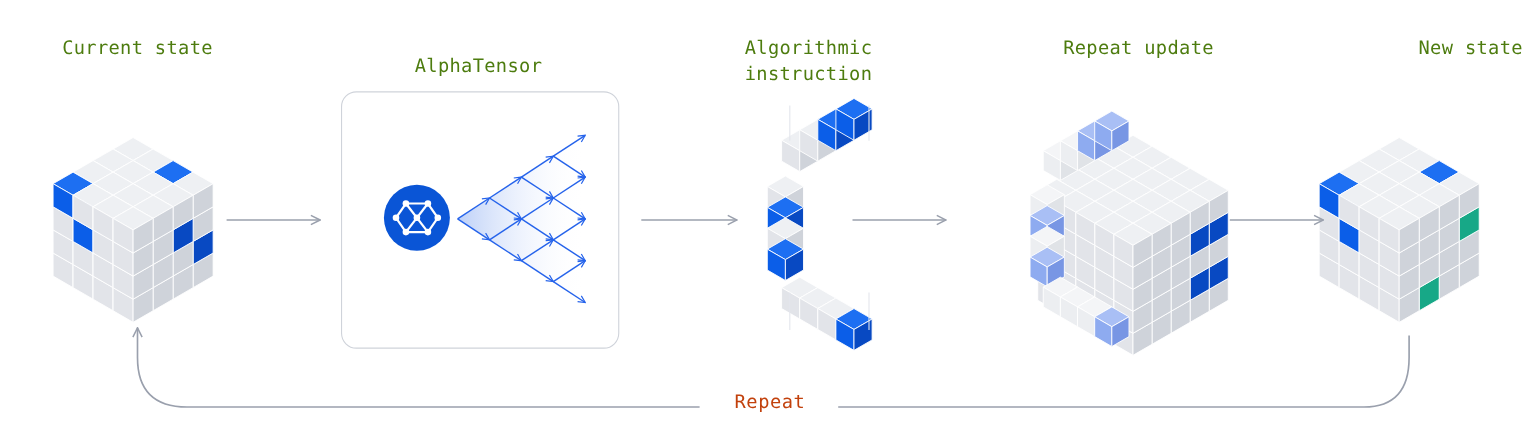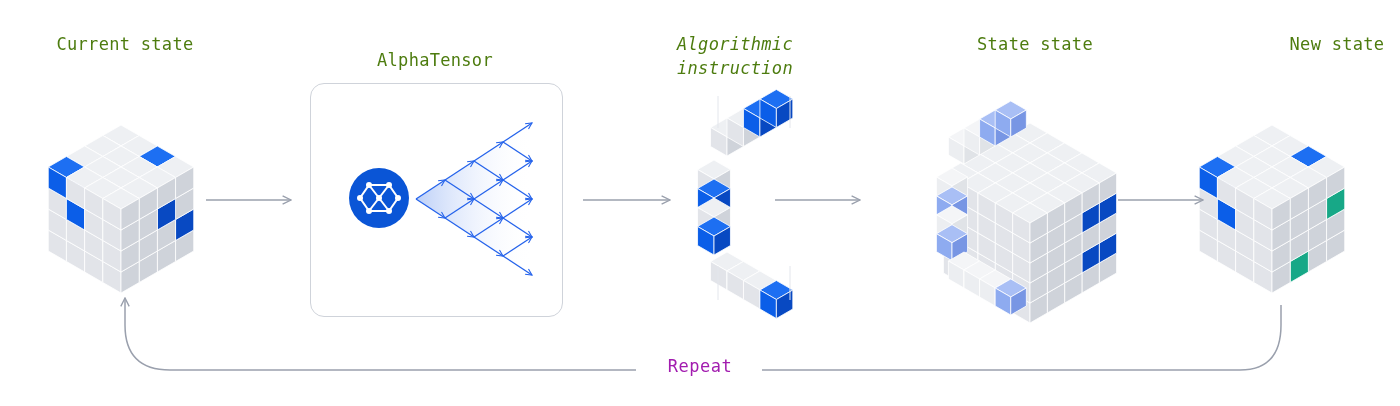--- a/index.html
+++ b/index.html
@@ -1,29 +1,29 @@
 <!DOCTYPE html>
 <html><head>
 <meta charset="utf-8">
 <style>
   html,body{margin:0;padding:0;background:#ffffff;}
   body{width:1400px;height:406px;position:relative;overflow:hidden;font-family:"DejaVu Sans Mono","Liberation Mono",monospace;}
   .label{position:absolute;color:#4d7c0f;font-size:17px;text-align:center;letter-spacing:0.3px;line-height:24px;white-space:pre-line;}
   #stage{position:absolute;left:0;top:0;}
   .box{position:absolute;left:310px;top:83px;width:253px;height:234px;border:1.5px solid #cfd3da;border-radius:14px;box-sizing:border-box;}
-  .repeat{position:absolute;left:640px;top:356px;width:120px;text-align:center;color:#a21caf;font-size:17px;letter-spacing:0.5px;}
+  .repeat{position:absolute;left:640px;top:356px;width:120px;text-align:center;color:#c2410c;font-size:17px;letter-spacing:0.5px;}
 </style>
 </head>
 <body>
 
 <div class="label" style="left:40px;top:32px;width:170px;">Current state</div>
 <div class="label" style="left:350px;top:48px;width:170px;">AlphaTensor</div>
-<div class="label" style="left:660px;top:32px;width:150px;font-style:italic;">Algorithmic
+<div class="label" style="left:660px;top:32px;width:150px;">Algorithmic
 instruction</div>
-<div class="label" style="left:950px;top:32px;width:170px;">State state</div>
+<div class="label" style="left:950px;top:32px;width:170px;">Repeat update</div>
 <div class="label" style="left:1272px;top:32px;width:130px;">New state</div>
 
 <div class="box"></div>
 
 <svg id="stage" width="1400" height="406">
   <defs>
     <linearGradient id="treeGrad" x1="0" y1="0" x2="1" y2="0">
       <stop offset="0" stop-color="#b9cdf7" stop-opacity="0.95"></stop>
       <stop offset="1" stop-color="#ffffff" stop-opacity="0"></stop>
     </linearGradient>

